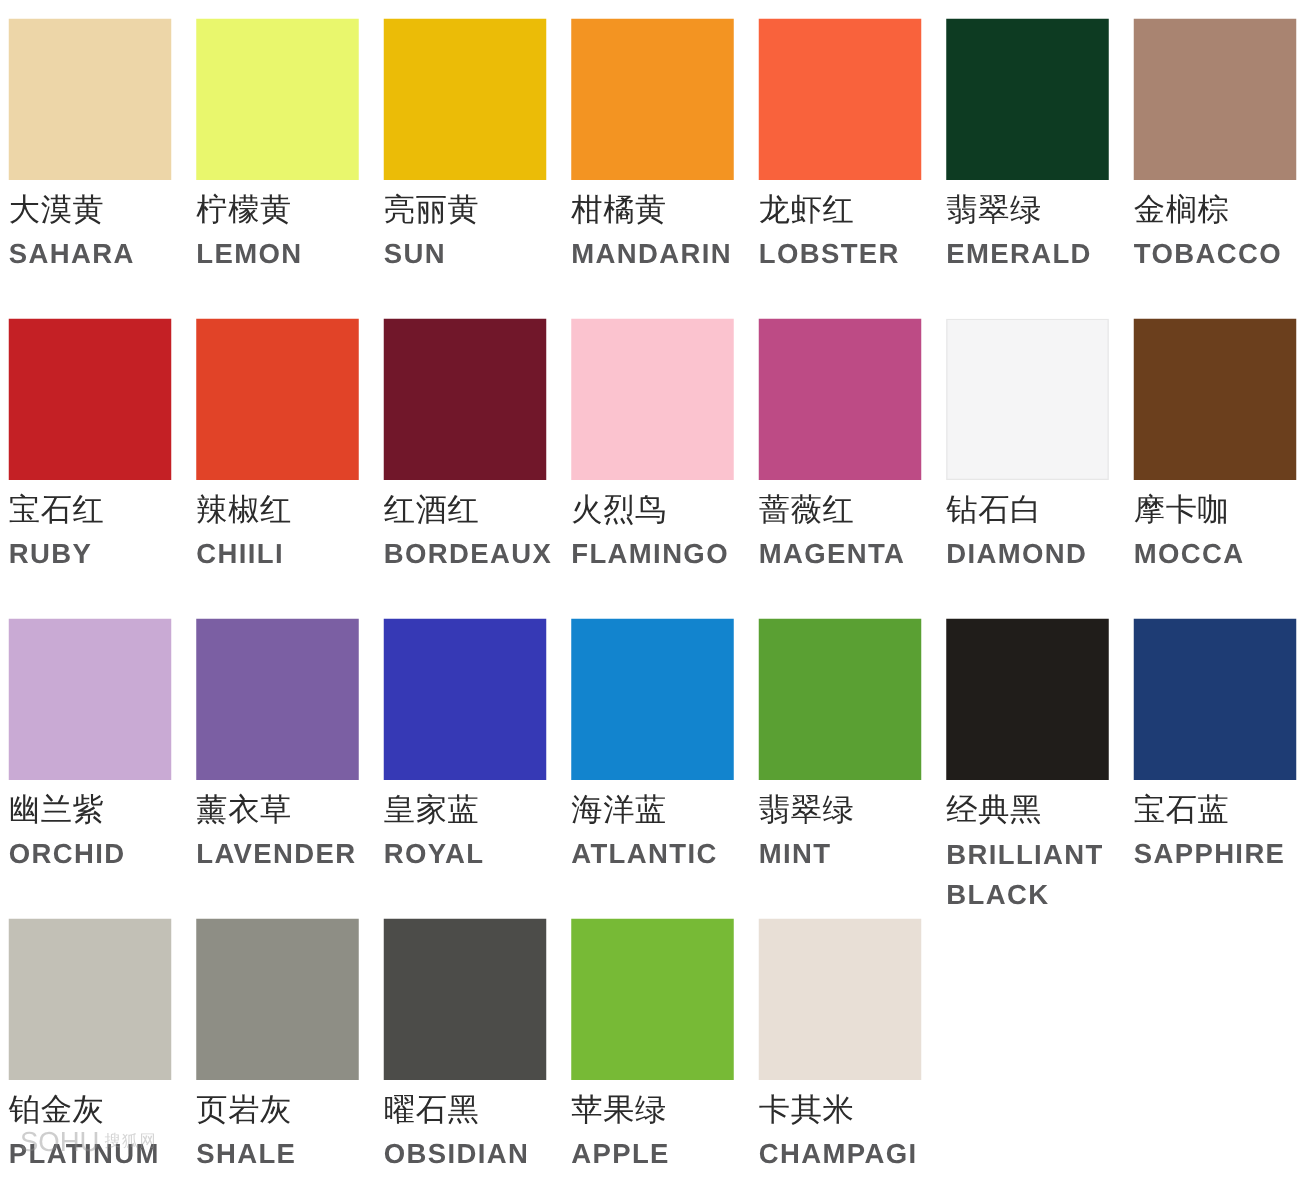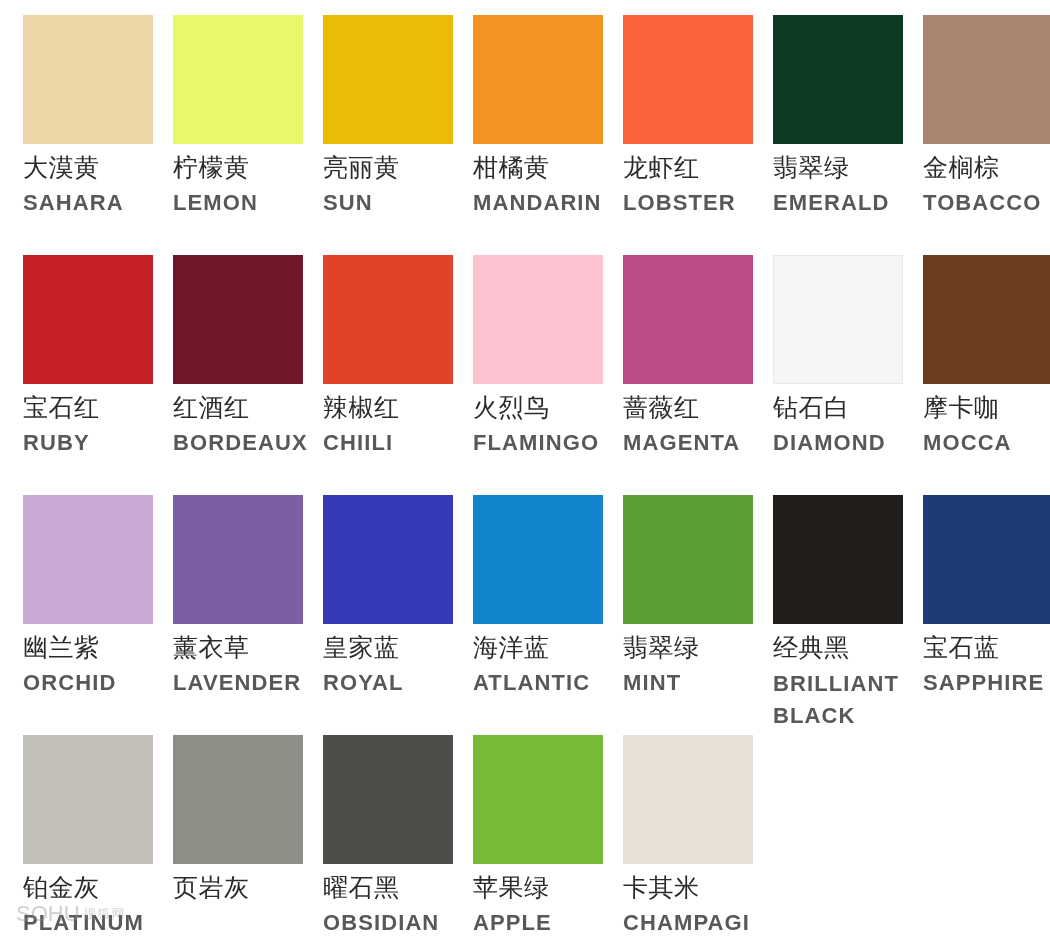--- a/index.html
+++ b/index.html
@@ -32,21 +32,20 @@
     display: grid;
     grid-template-columns: repeat(7, 150px);
     grid-auto-rows: 240px;
   }
 
   .swatch-cell {
     position: relative;
     width: 150px;
     height: 240px;
     box-sizing: border-box;
-    margin-left: 16px;
   }
 
   .swatch-chip {
     width: 130px;
     height: 129px;
     display: block;
     background: #ffffff;
   }
 
   .swatch-chip.has-outline {
@@ -175,34 +174,34 @@
         </div>
       </div>
       <div class="swatch-cell">
         <div class="swatch-chip" style="background: rgb(196, 32, 37);"></div>
         <div class="swatch-labels">
           <span class="name-cn">宝石红</span>
           <span class="name-en">RUBY</span>
         </div>
       </div>
       <div class="swatch-cell">
+        <div class="swatch-chip" style="background: rgb(225, 67, 40);"></div>
+        <div class="swatch-labels">
+          <span class="name-cn">辣椒红</span>
+          <span class="name-en">CHIILI</span>
+        </div>
+      </div>
+      <div class="swatch-cell">
         <div class="swatch-chip" style="background: rgb(113, 23, 42);"></div>
         <div class="swatch-labels">
           <span class="name-cn">红酒红</span>
           <span class="name-en">BORDEAUX</span>
         </div>
       </div>
       <div class="swatch-cell">
-        <div class="swatch-chip" style="background: rgb(225, 67, 40);"></div>
-        <div class="swatch-labels">
-          <span class="name-cn">辣椒红</span>
-          <span class="name-en">CHIILI</span>
-        </div>
-      </div>
-      <div class="swatch-cell">
         <div class="swatch-chip" style="background: rgb(251, 195, 207);"></div>
         <div class="swatch-labels">
           <span class="name-cn">火烈鸟</span>
           <span class="name-en">FLAMINGO</span>
         </div>
       </div>
       <div class="swatch-cell">
         <div class="swatch-chip" style="background: rgb(189, 75, 133);"></div>
         <div class="swatch-labels">
           <span class="name-cn">蔷薇红</span>
@@ -276,20 +275,21 @@
         <div class="swatch-chip" style="background: rgb(194, 192, 182);"></div>
         <div class="swatch-labels">
           <span class="name-cn">铂金灰</span>
           <span class="name-en">PLATINUM</span>
         </div>
       </div>
       <div class="swatch-cell">
         <div class="swatch-chip" style="background: rgb(142, 142, 133);"></div>
         <div class="swatch-labels">
           <span class="name-cn">页岩灰</span>
+          <span class="name-en">SHALE</span>
         </div>
       </div>
       <div class="swatch-cell">
         <div class="swatch-chip" style="background: rgb(76, 76, 73);"></div>
         <div class="swatch-labels">
           <span class="name-cn">曜石黑</span>
           <span class="name-en">OBSIDIAN</span>
         </div>
       </div>
       <div class="swatch-cell">

